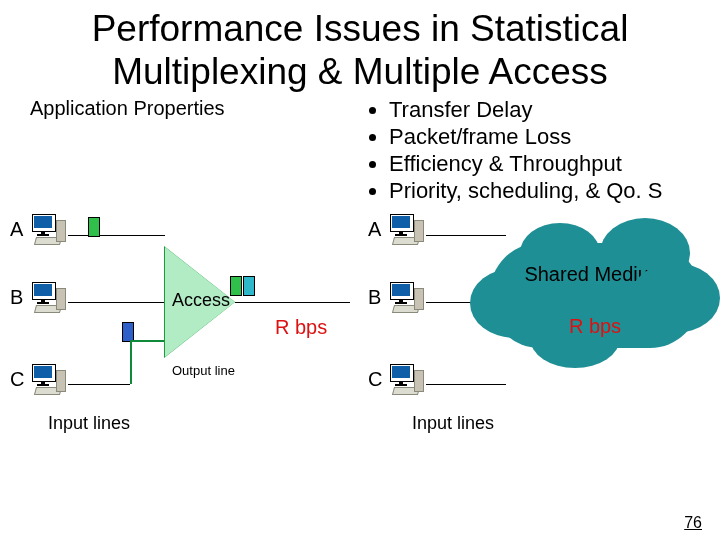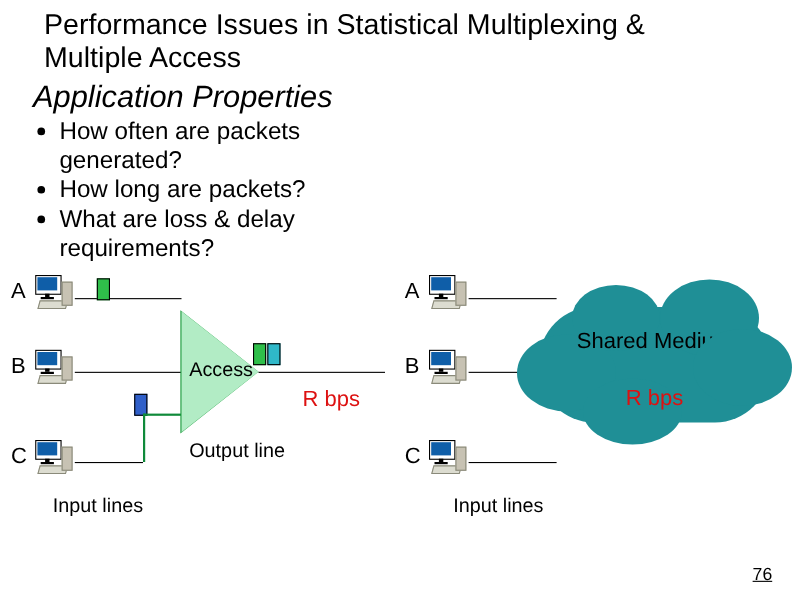--- a/index.html
+++ b/index.html
@@ -6,35 +6,35 @@
     margin: 0;
     padding: 0;
     width: 720px;
     height: 540px;
     font-family: Arial, Helvetica, sans-serif;
     background: #fff;
     position: relative;
     overflow: hidden;
   }
   .title {
-    font-size: 26px;
+    font-size: 37px;
+    text-align: center;
     margin: 8px 40px 4px 40px;
     line-height: 1.15;
   }
   .columns {
     display: flex;
     gap: 10px;
     margin: 0 30px 0 30px;
   }
   .col {
     flex: 1;
   }
   .col-header {
-    font-style: italic;
-    font-size: 28px;
+    font-size: 20px;
     margin-bottom: 2px;
   }
   .bullets {
     margin: 0;
     padding-left: 24px;
     font-size: 22px;
     line-height: 1.22;
   }
   .bullets li { margin-bottom: 0; }
 
@@ -80,39 +80,40 @@
   .cloud::before{width:90px;height:70px;left:-20px;top:25px;}
   .cloud::after{width:90px;height:70px;right:-20px;top:20px;}
   .cloud .bump1{position:absolute;width:80px;height:60px;border-radius:50%;background:#1f8f96;left:30px;top:-20px;}
   .cloud .bump2{position:absolute;width:90px;height:70px;border-radius:50%;background:#1f8f96;right:10px;top:-25px;}
   .cloud .bump3{position:absolute;width:90px;height:60px;border-radius:50%;background:#1f8f96;left:40px;bottom:-20px;}
 
   .cloud-txt{position:absolute;color:#000;font-size:20px;text-align:center;width:100%;}
   .cloud-rbps{position:absolute;color:#d11;font-size:20px;text-align:center;width:100%;}
 
   .rbps{position:absolute;color:#d11;font-size:20px;font-weight:normal;}
-  .outline-txt{position:absolute;font-size:18px;}
+  .outline-txt{position:absolute;font-size:13px;}
   .inputlines{position:absolute;font-size:18px;}
   .pagenum{position:absolute;right:18px;bottom:8px;font-size:16px;text-decoration:underline;}
 </style>
 </head>
 <body>
 
 <div class="title">Performance Issues in Statistical Multiplexing &amp; Multiple Access</div>
 
 <div class="columns">
   <div class="col">
     <div class="col-header">Application Properties</div>
-    <ul class="bullets">
-      <li>How often are packets generated?</li>
-      <li>How long are packets?</li>
-      <li>What are loss &amp; delay requirements?</li>
-    </ul>
   </div>
   <div class="col">
+    <ul class="bullets">
+      <li>Transfer Delay</li>
+      <li>Packet/frame Loss</li>
+      <li>Efficiency &amp; Throughput</li>
+      <li>Priority, scheduling, &amp; Qo. S</li>
+    </ul>
   </div>
 </div>
 
 <div class="diagrams">
 
   <div class="lbl" style="left:10px; top:10px;">A</div>
   <div class="pc" style="left:32px; top:6px;">
       <div class="monitor"></div>
       <div class="screen"></div>
       <div class="stand"></div>

